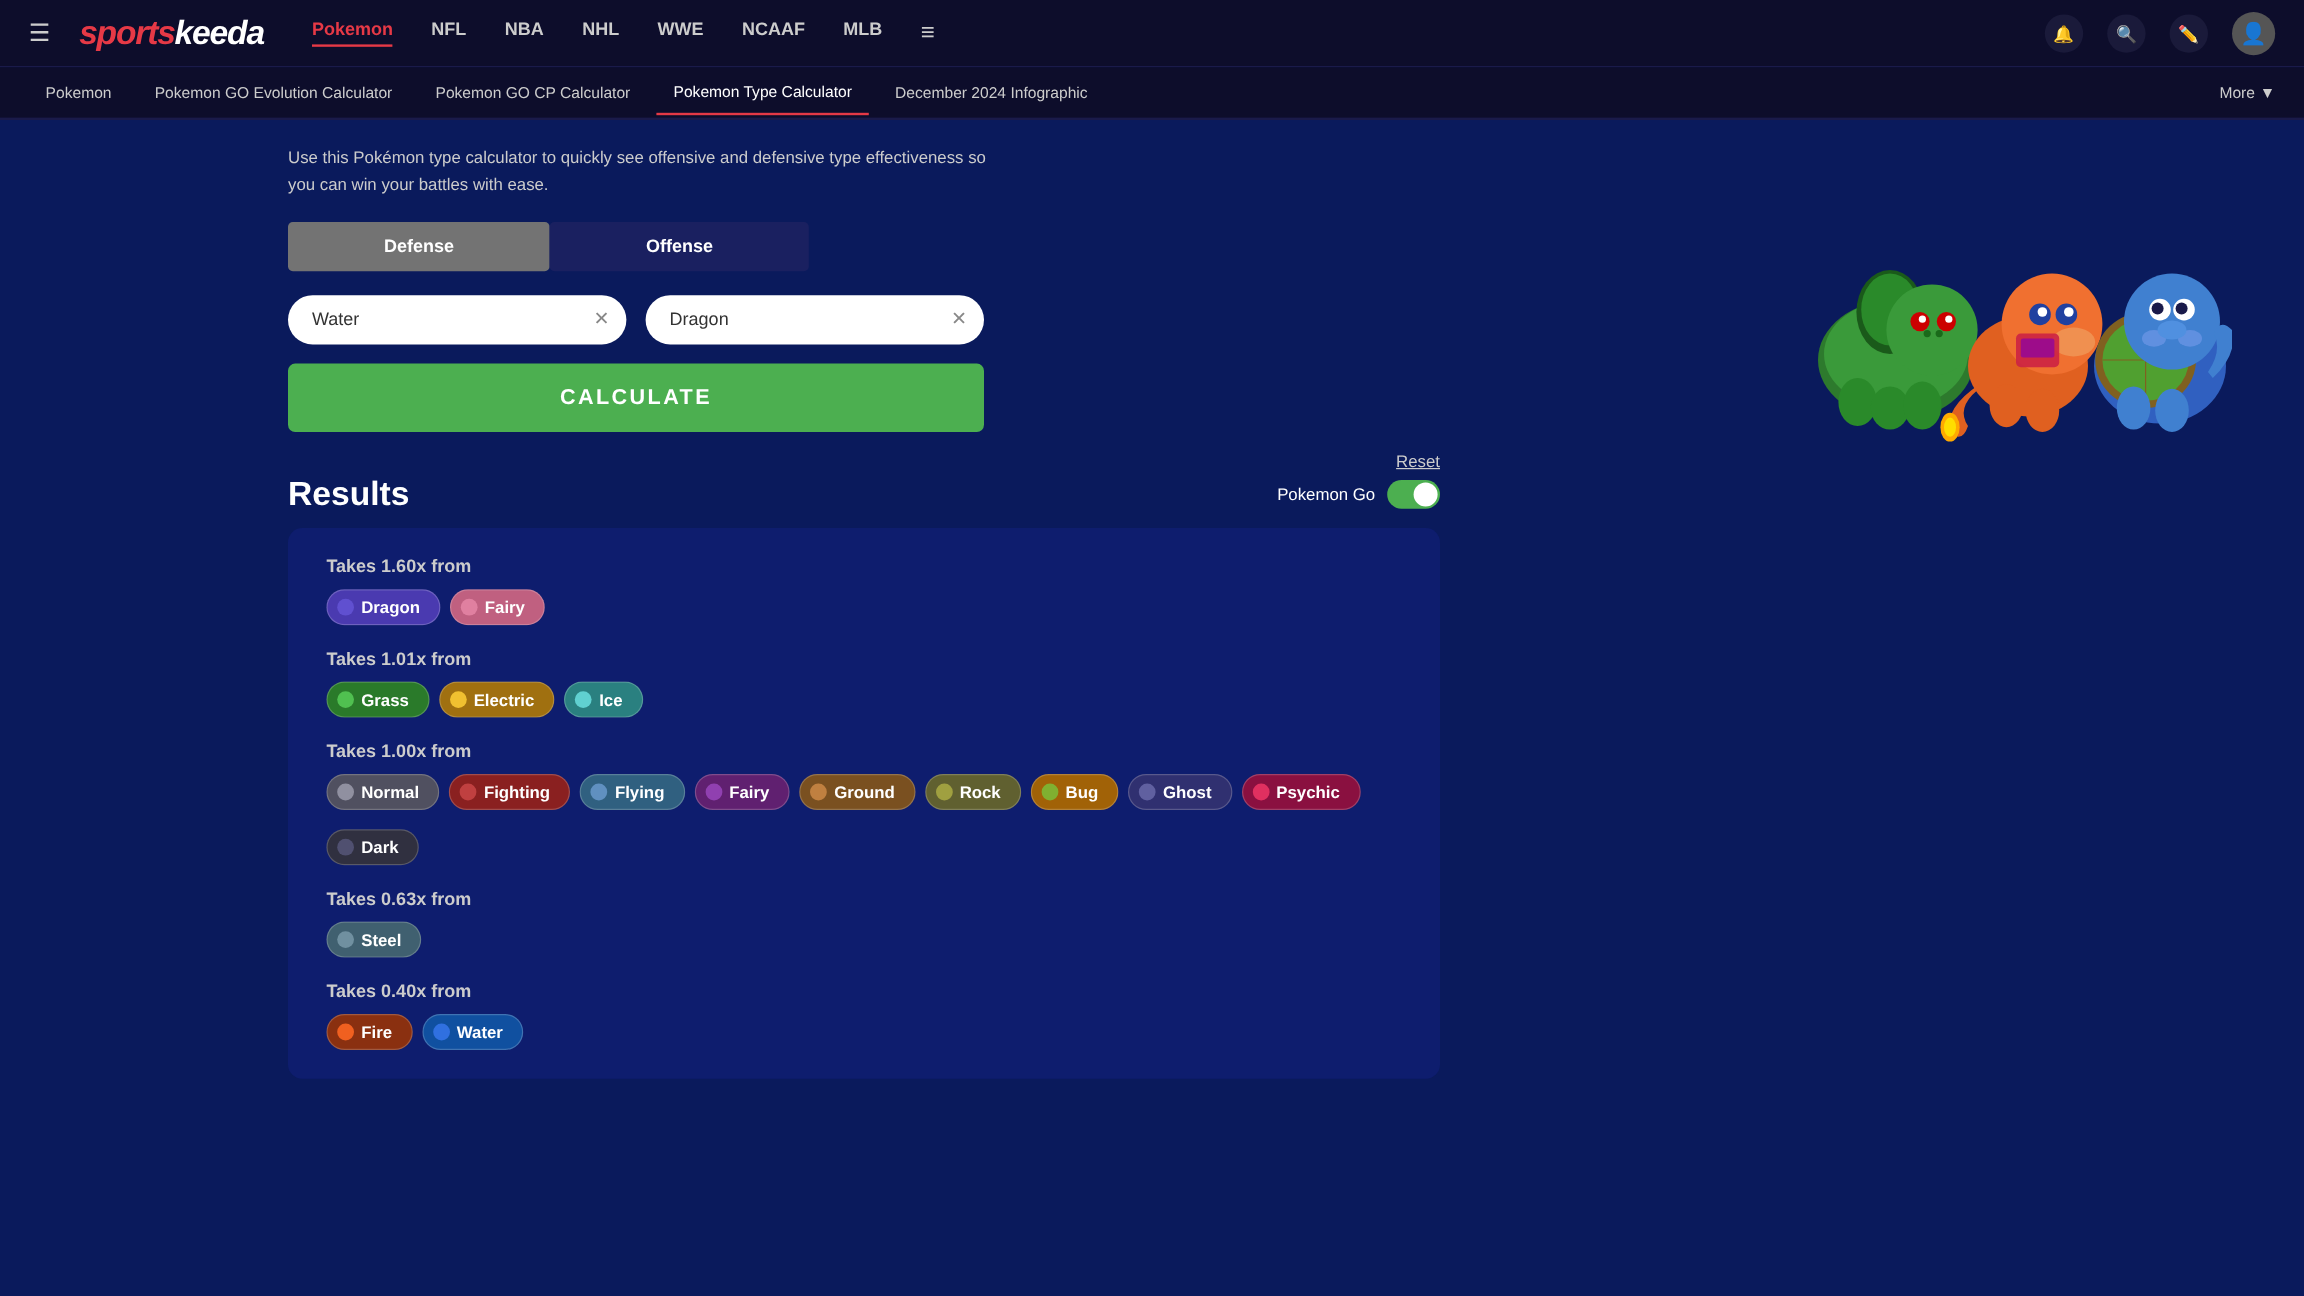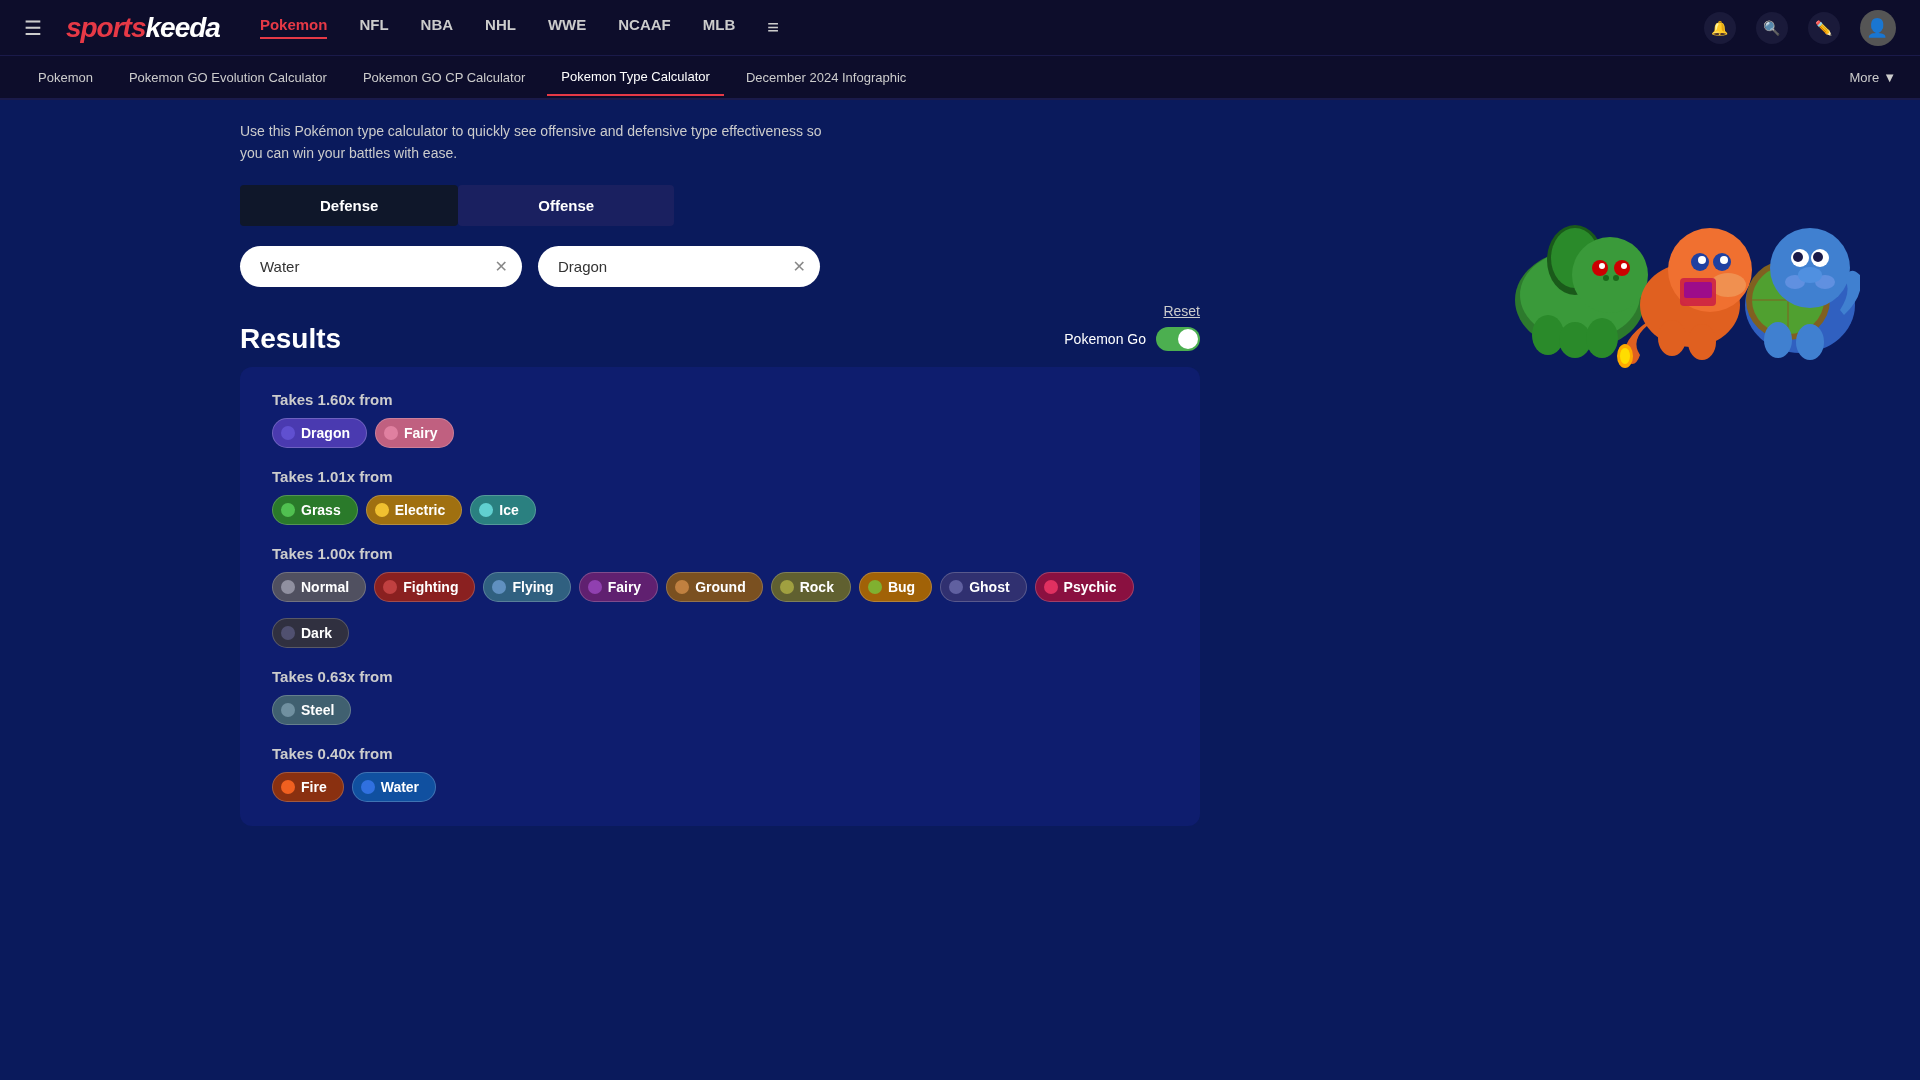--- a/index.html
+++ b/index.html
@@ -128,21 +128,21 @@
     }
     .toggle-btn {
       padding: 12px 80px;
       font-size: 15px;
       font-weight: bold;
       cursor: pointer;
       border: none;
       border-radius: 4px;
     }
     .toggle-btn.active {
-      background: #0f172a;
+      background: #737373;
       color: #fff;
     }
     .toggle-btn.inactive {
       background: #1a2060;
       color: #fff;
     }
 
     .inputs-row {
       display: flex;
       gap: 16px;
@@ -457,20 +457,21 @@
       <input class="type-input" type="text" value="Water" style="">
       <button class="clear-btn">✕</button>
     </div>
     <div class="type-input-wrap">
       <input class="type-input" type="text" value="Dragon" style="">
       <button class="clear-btn">✕</button>
     </div>
   </div>
 
   
+  <button class="calculate-btn">CALCULATE</button>
 
   
   <div class="results-meta-row">
     <div></div>
     <button class="reset-btn">Reset</button>
   </div>
 
   <div style="display:flex;align-items:center;justify-content:space-between;max-width:960px;margin-bottom:12px;">
     <h2 class="results-title">Results</h2>
     <div class="pokemon-go-toggle">

